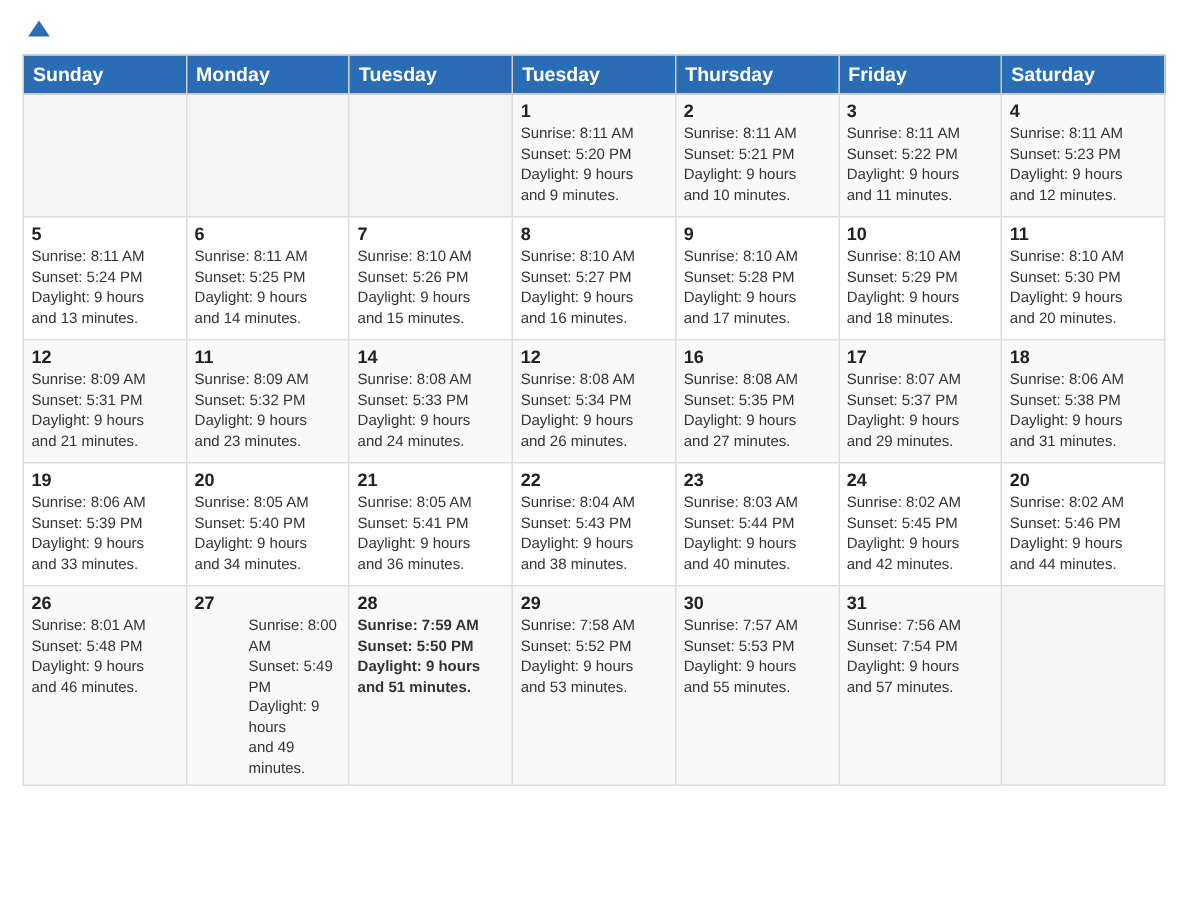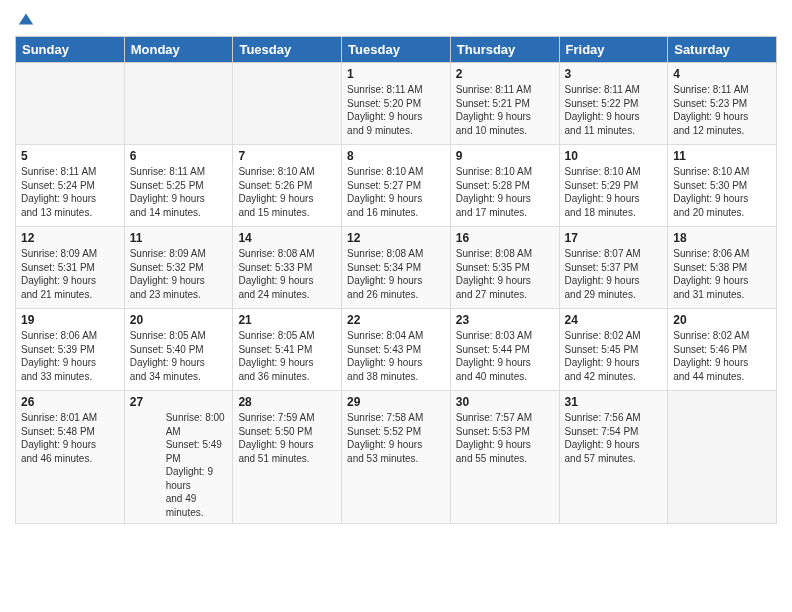--- a/index.html
+++ b/index.html
@@ -324,21 +324,21 @@
           </td>
           <td>
             <span class="day-number">27</span>
             <div class="cell-info" style="white-space: pre-line; margin-left: 36px;">Sunrise: 8:00 AM
 Sunset: 5:49 PM
 Daylight: 9 hours
 and 49 minutes.</div>
           </td>
           <td>
             <span class="day-number">28</span>
-            <div class="cell-info" style="white-space: pre-line;">Sunrise: 7:59 AM
+            <div class="cell-info" style="white-space: pre-line; font-weight: bold;">Sunrise: 7:59 AM
 Sunset: 5:50 PM
 Daylight: 9 hours
 and 51 minutes.</div>
           </td>
           <td>
             <span class="day-number">29</span>
             <div class="cell-info" style="white-space: pre-line;">Sunrise: 7:58 AM
 Sunset: 5:52 PM
 Daylight: 9 hours
 and 53 minutes.</div>

